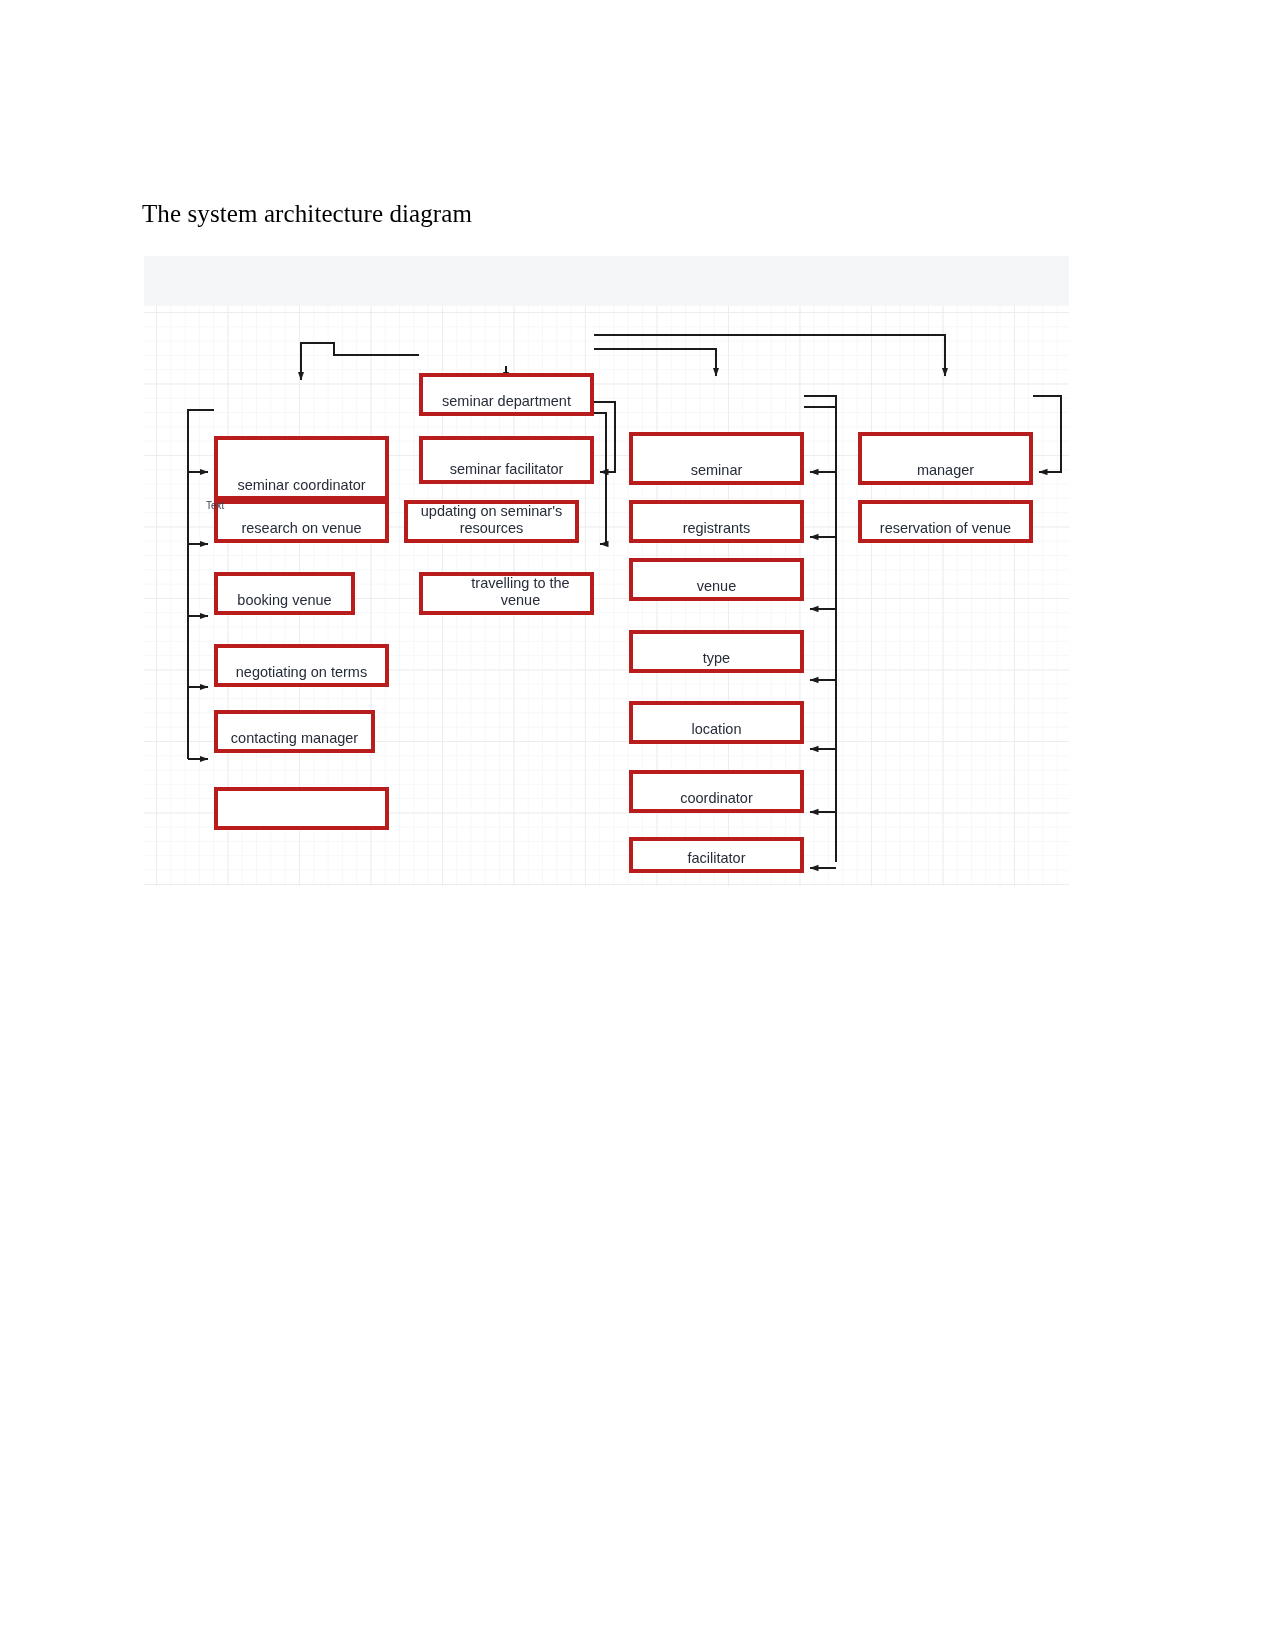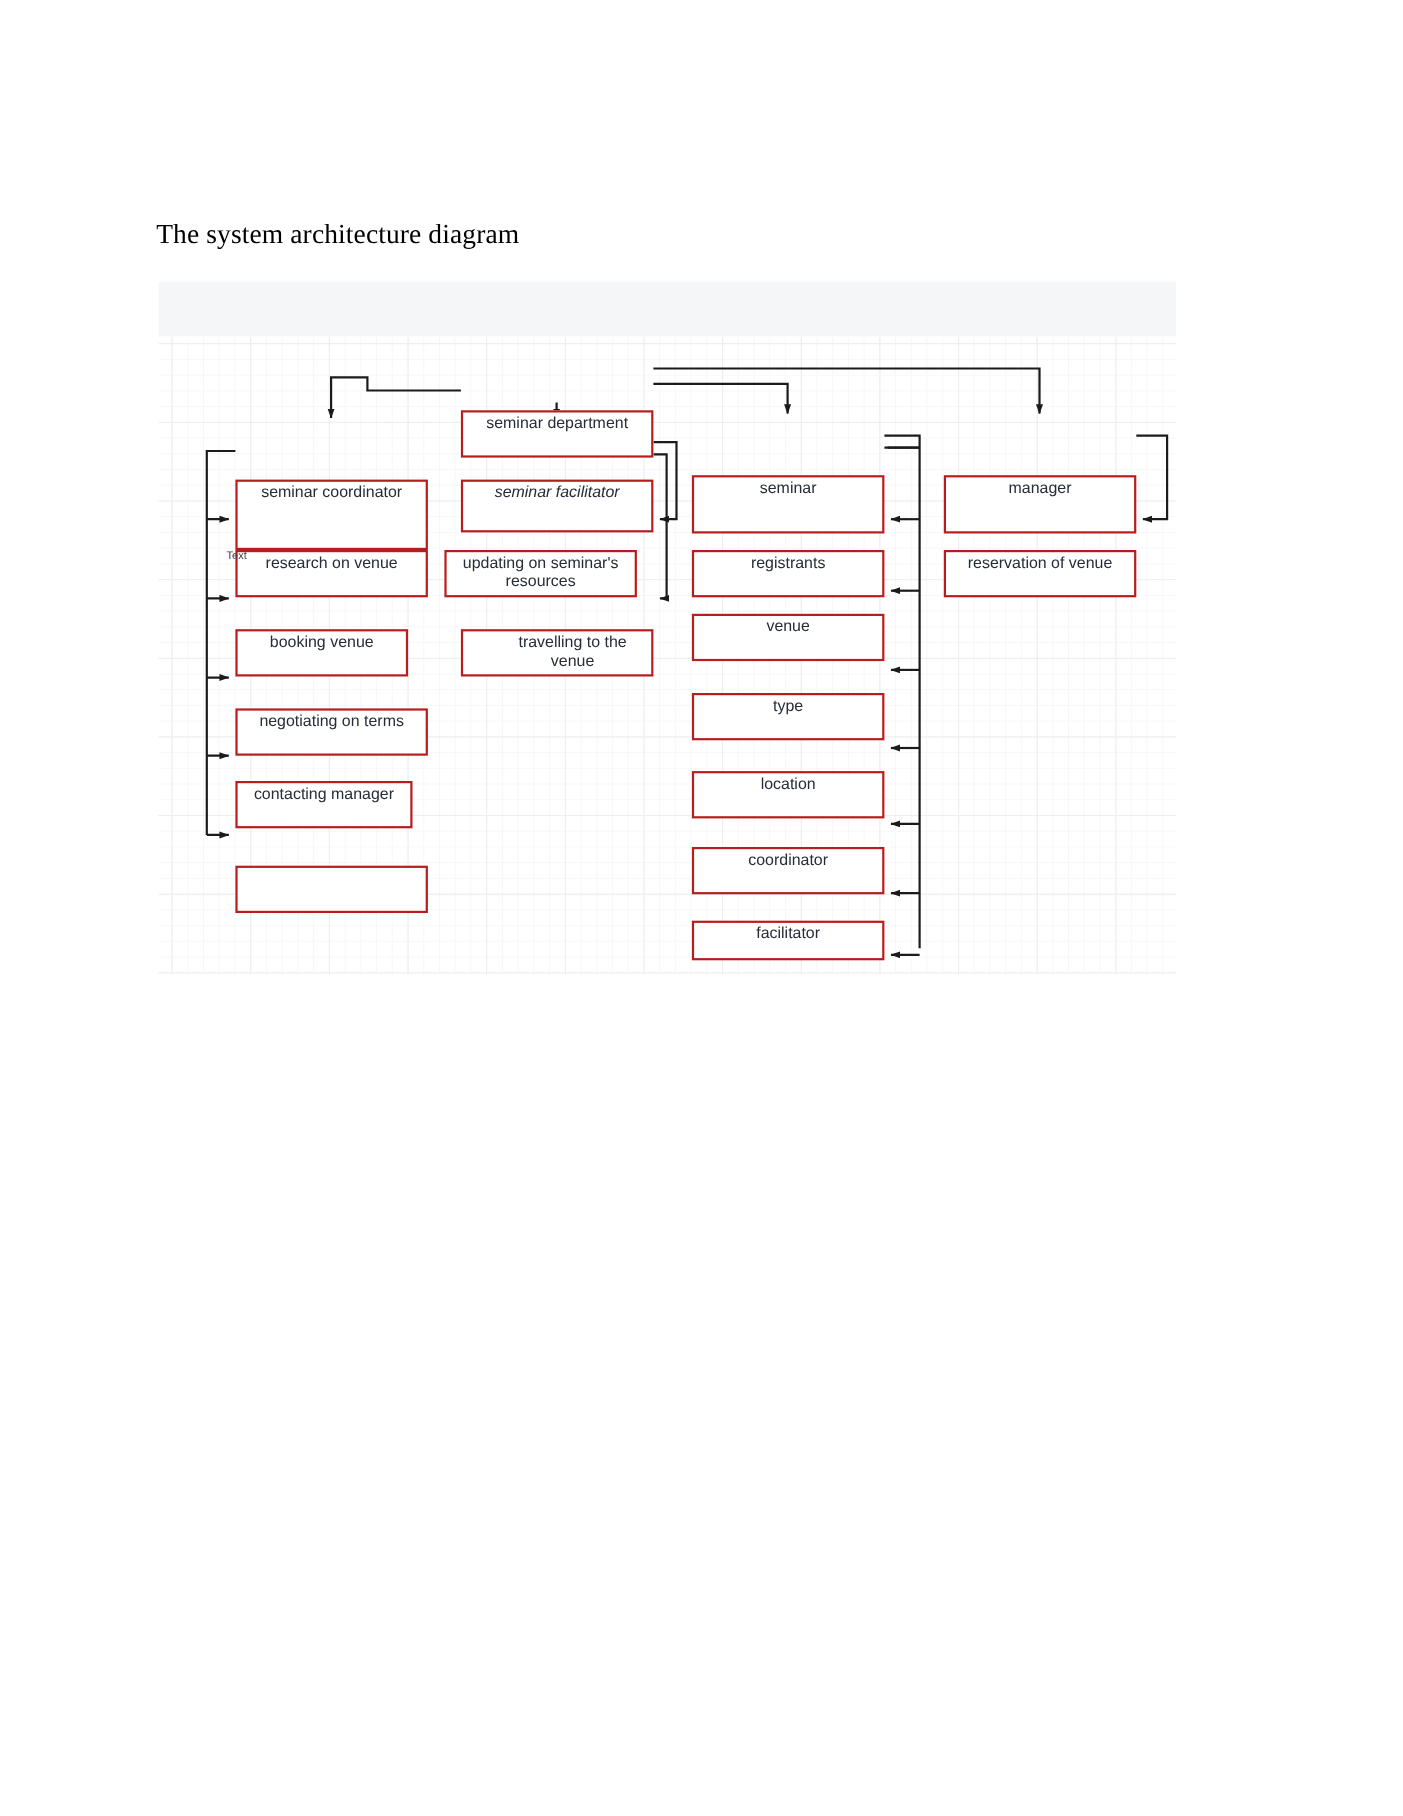--- a/index.html
+++ b/index.html
@@ -75,27 +75,27 @@
       71.5px 71.5px,
       14.3px 14.3px,
       14.3px 14.3px;
     background-position: 12px 6px, 12px 6px, 12px 6px, 12px 6px;
   }
 
   
   .node {
     position: absolute;
     box-sizing: border-box;
-    border: 2px solid #b91c1c;
+    border: 4px solid #b91c1c;
     background: #ffffff;
     color: #262c38;
     font-size: 14.5px;
     line-height: 17px;
     display: flex;
-    align-items: flex-start;
+    align-items: flex-end;
     justify-content: center;
     text-align: center;
     padding: 2px 4px;
     z-index: 6;
   }
 
   
   .free-label {
     position: absolute;
     font-size: 10px;
@@ -169,42 +169,42 @@
       </g>
     </svg>
 
     <div id="nodes-layer">
         <div class="node" style="left: 275px; top: 117px; width: 175px; height: 43px;">
           <span>seminar department</span>
         </div>
         <div class="node" style="left: 70px; top: 180px; width: 175px; height: 64px;">
           <span>seminar coordinator</span>
         </div>
-        <div class="node" style="left: 275px; top: 180px; width: 175px; height: 48px; font-style: italic;">
+        <div class="node" style="left: 275px; top: 180px; width: 175px; height: 48px;">
           <span>seminar facilitator</span>
         </div>
         <div class="node" style="left: 485px; top: 176px; width: 175px; height: 53px;">
           <span>seminar</span>
         </div>
         <div class="node" style="left: 714px; top: 176px; width: 175px; height: 53px;">
           <span>manager</span>
         </div>
         <div class="node" style="left: 70px; top: 244px; width: 175px; height: 43px;">
           <span>research on venue</span>
         </div>
         <div class="node" style="left: 260px; top: 244px; width: 175px; height: 43px;">
           <span>updating on seminar's resources</span>
         </div>
         <div class="node" style="left: 485px; top: 244px; width: 175px; height: 43px;">
           <span>registrants</span>
         </div>
         <div class="node" style="left: 714px; top: 244px; width: 175px; height: 43px;">
           <span>reservation of venue</span>
         </div>
-        <div class="node" style="left: 70px; top: 316px; width: 157px; height: 43px;">
+        <div class="node" style="left: 70px; top: 316px; width: 141px; height: 43px;">
           <span>booking venue</span>
         </div>
         <div class="node" style="left: 275px; top: 316px; width: 175px; height: 43px; padding-left: 32px;">
           <span>travelling to the venue</span>
         </div>
         <div class="node" style="left: 485px; top: 302px; width: 175px; height: 43px;">
           <span>venue</span>
         </div>
         <div class="node" style="left: 70px; top: 388px; width: 175px; height: 43px;">
           <span>negotiating on terms</span>

